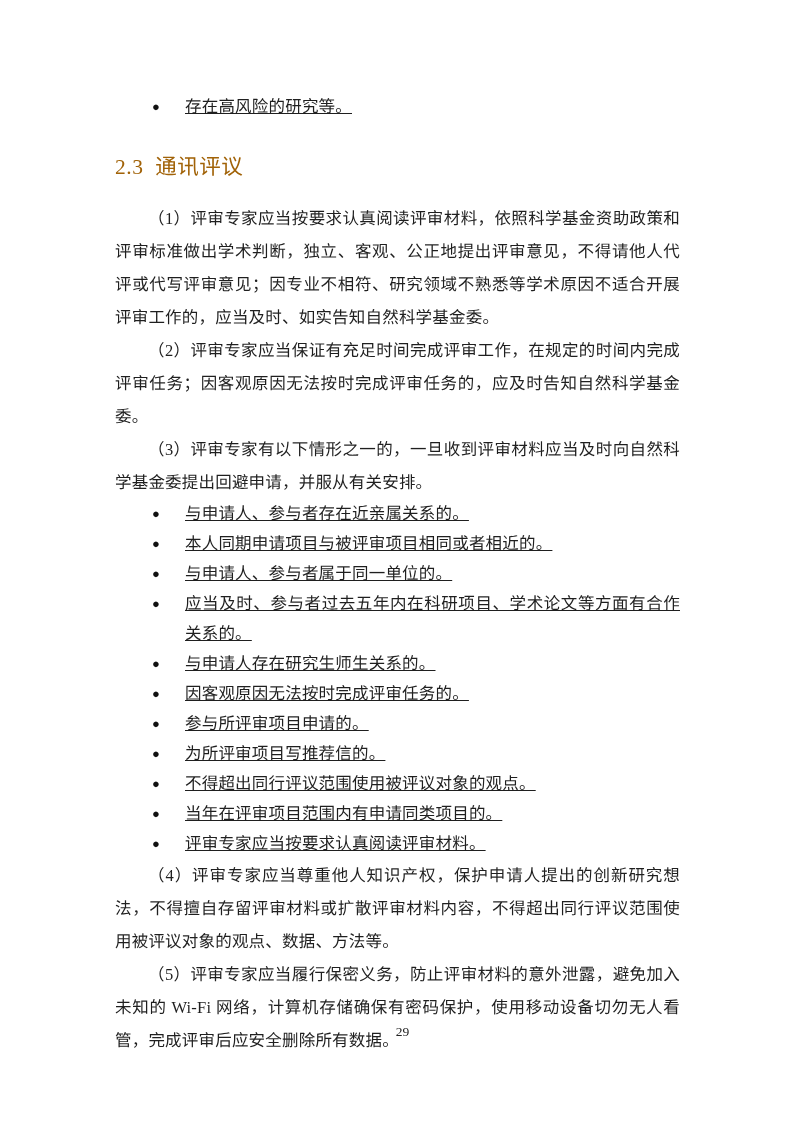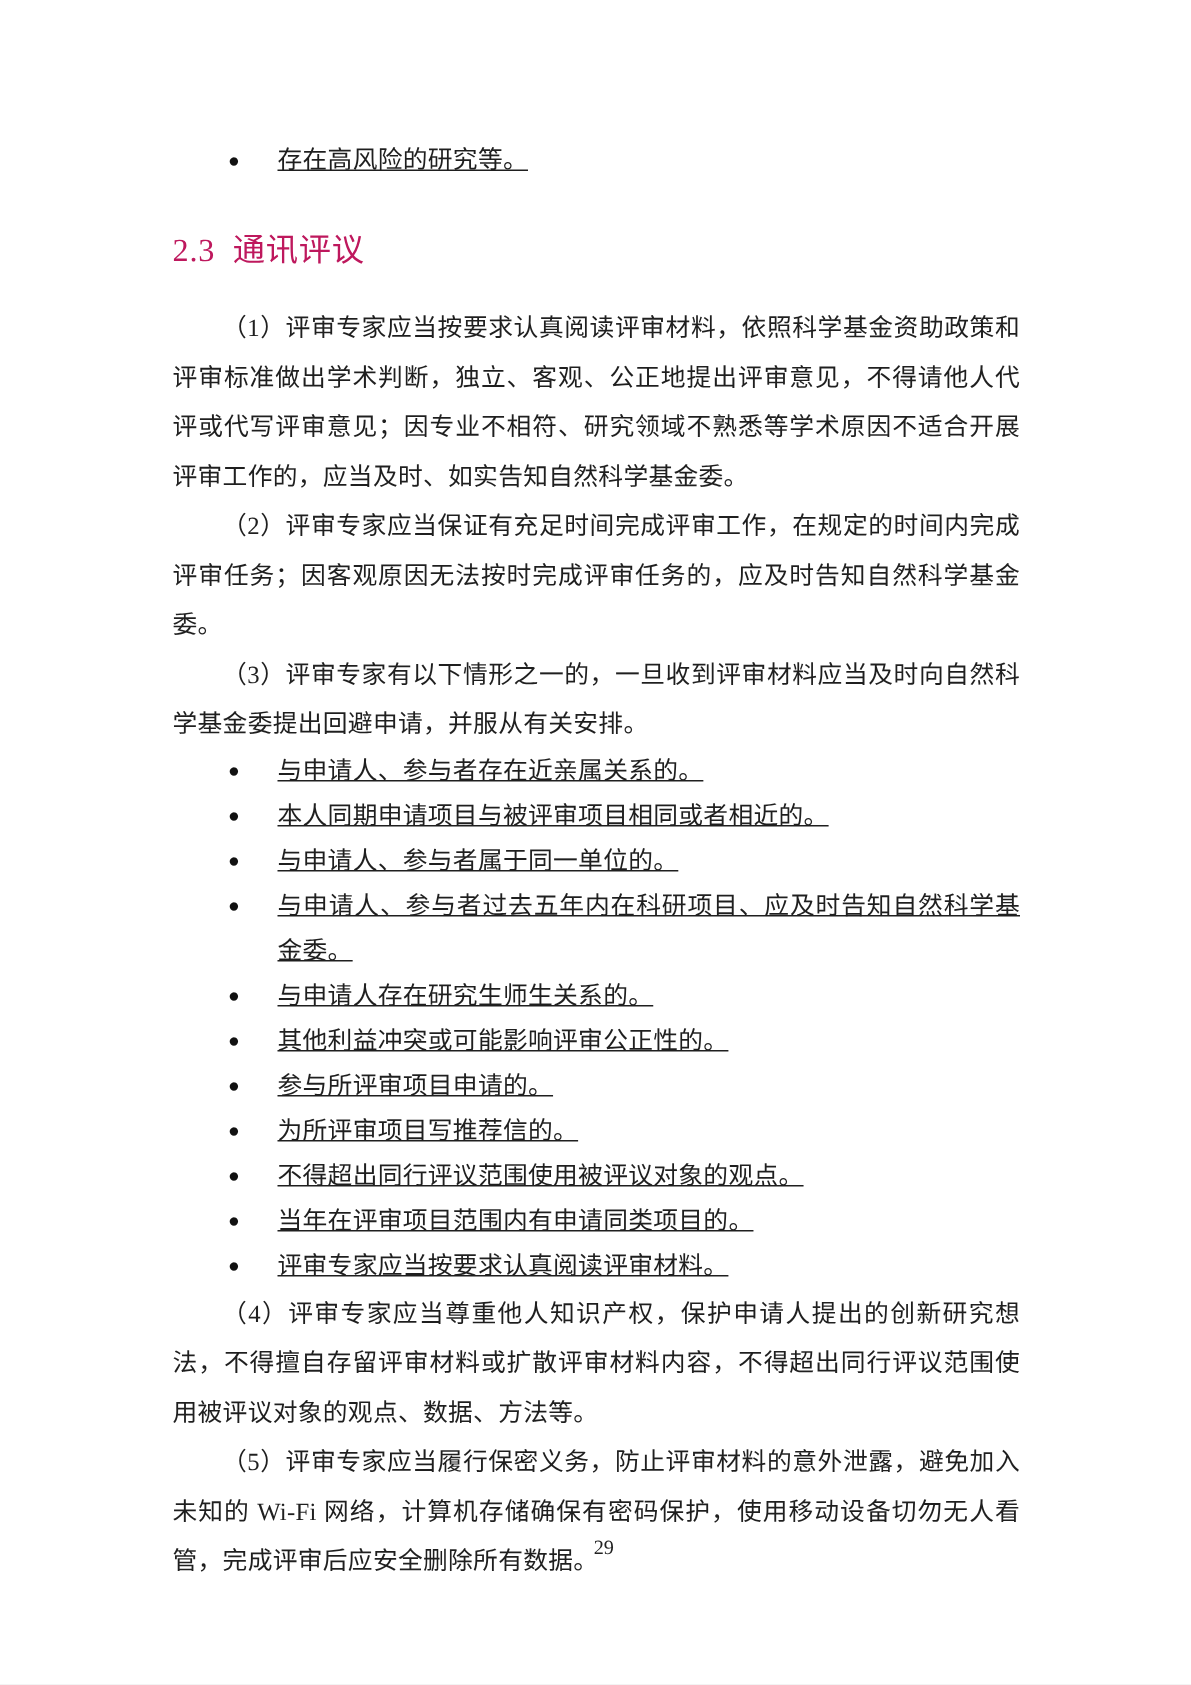--- a/index.html
+++ b/index.html
@@ -50,21 +50,21 @@
     flex: 1 1 auto;
     text-align: justify;
     letter-spacing: 0.2px;
     text-decoration: underline;
   }
   .section-heading {
     margin: 30px 0 20px 0;
     font-size: 21.5px;
     line-height: 30px;
     font-weight: normal;
-    color: #be185d;
+    color: #a16207;
     letter-spacing: 0.5px;
   }
   .section-heading .sec-num {
     margin-right: 0.55em;
   }
   .page-number {
     position: absolute;
     left: 0;
     right: 0;
     top: 1024px;
@@ -102,29 +102,29 @@
     <li class="bullet-item">
       <span class="bullet-marker">●</span>
       <span class="bullet-text">本人同期申请项目与被评审项目相同或者相近的。</span>
     </li>
     <li class="bullet-item">
       <span class="bullet-marker">●</span>
       <span class="bullet-text">与申请人、参与者属于同一单位的。</span>
     </li>
     <li class="bullet-item">
       <span class="bullet-marker">●</span>
-      <span class="bullet-text">与申请人、参与者过去五年内在科研项目、应及时告知自然科学基金委。</span>
+      <span class="bullet-text">应当及时、参与者过去五年内在科研项目、学术论文等方面有合作关系的。</span>
     </li>
     <li class="bullet-item">
       <span class="bullet-marker">●</span>
       <span class="bullet-text">与申请人存在研究生师生关系的。</span>
     </li>
     <li class="bullet-item">
       <span class="bullet-marker">●</span>
-      <span class="bullet-text">其他利益冲突或可能影响评审公正性的。</span>
+      <span class="bullet-text">因客观原因无法按时完成评审任务的。</span>
     </li>
     <li class="bullet-item">
       <span class="bullet-marker">●</span>
       <span class="bullet-text">参与所评审项目申请的。</span>
     </li>
     <li class="bullet-item">
       <span class="bullet-marker">●</span>
       <span class="bullet-text">为所评审项目写推荐信的。</span>
     </li>
     <li class="bullet-item">

